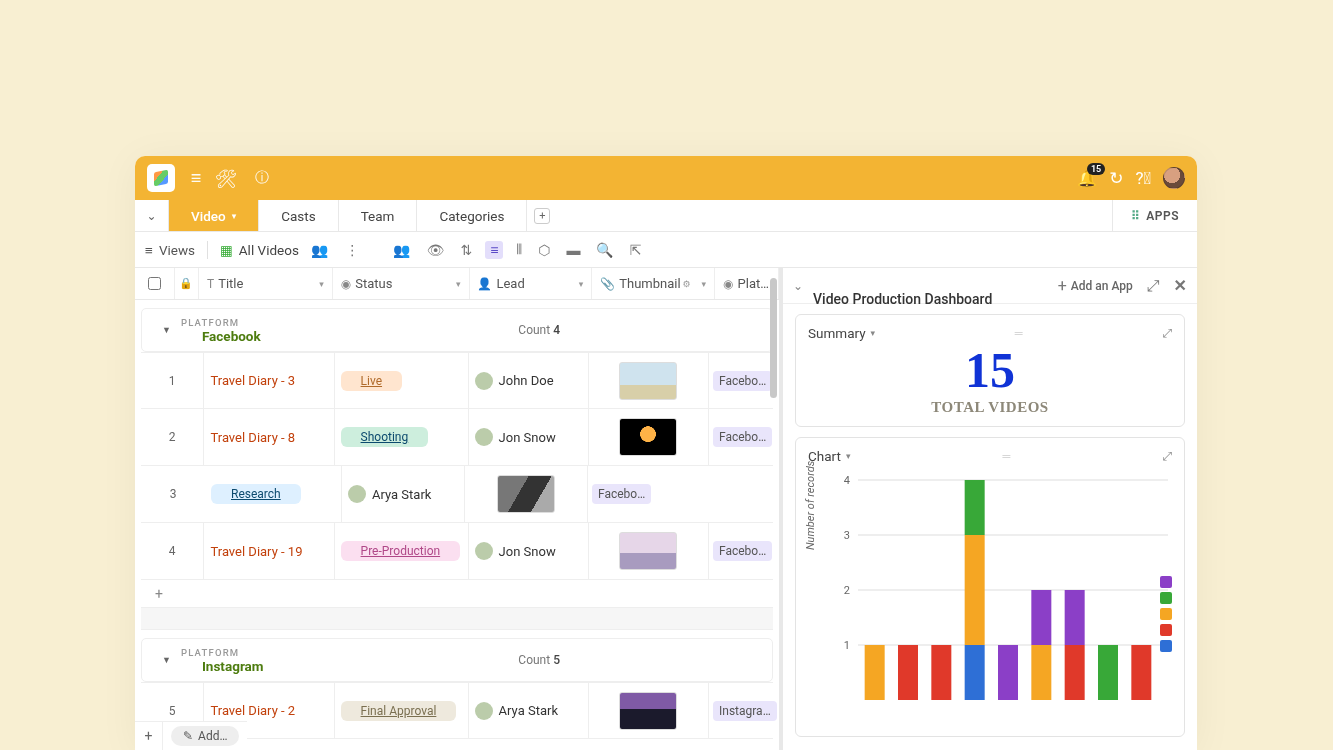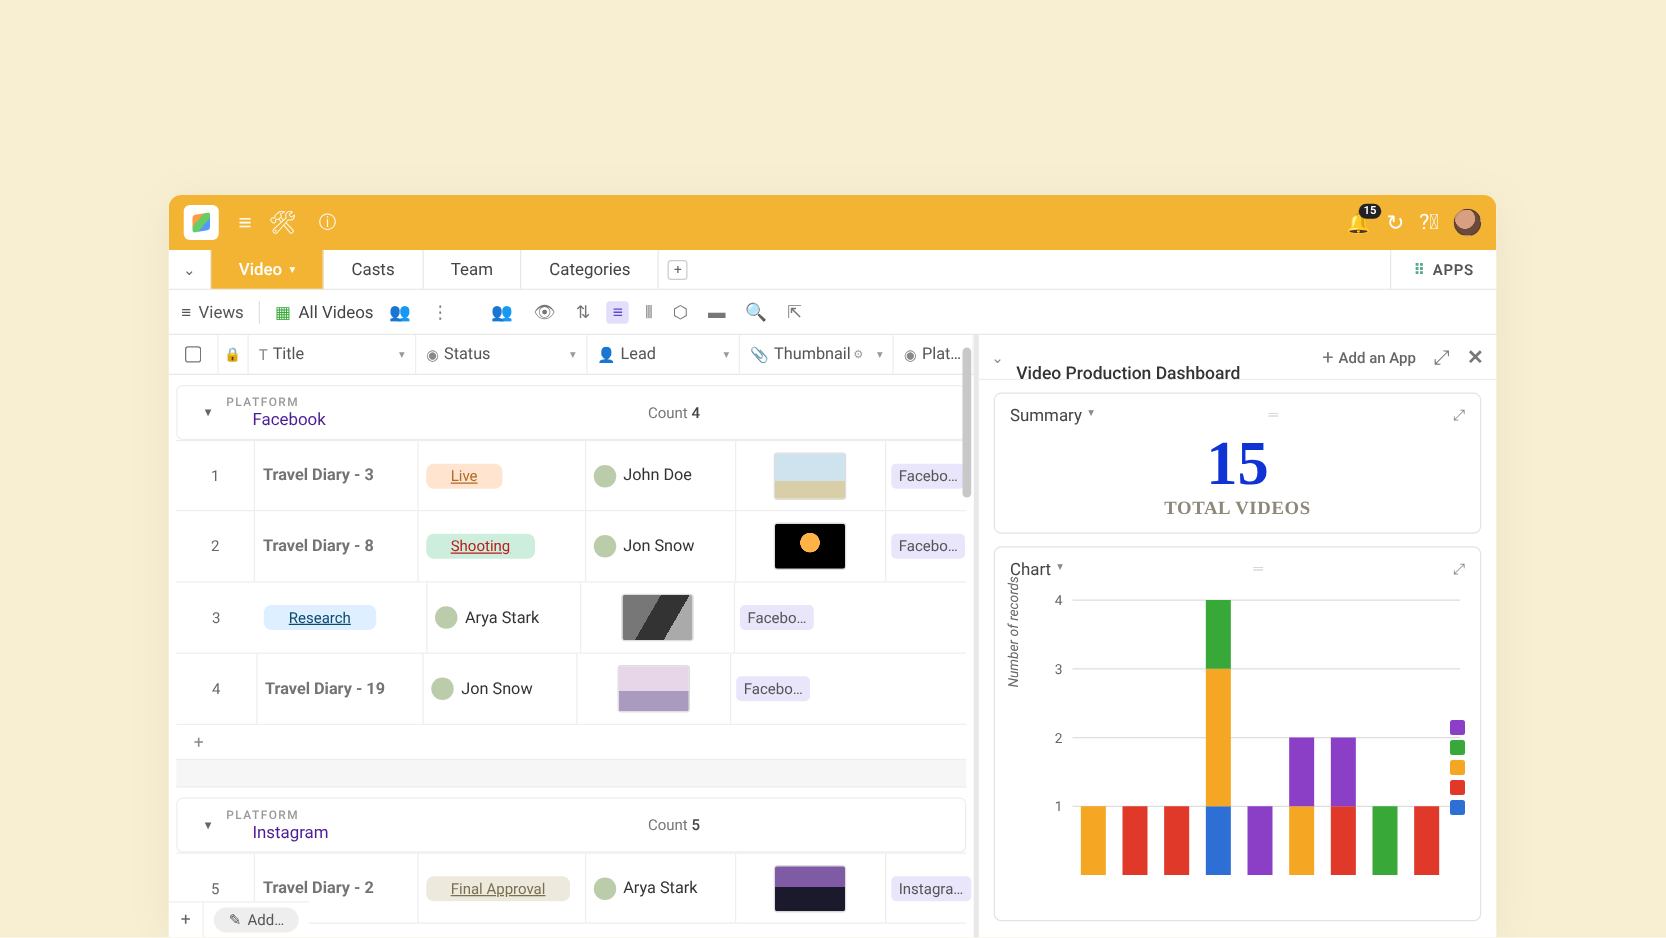--- a/index.html
+++ b/index.html
@@ -47,28 +47,28 @@
 .ch-title { width:134px;}
 .ch-status { width:137px;}
 .ch-lead { width:123px;}
 .ch-thumb { width:123px;}
 .ch-plat { width:64px;}
 .ch-cell .hic { margin-right:4px; font-size:12px; color:#888;}
 
 .group-hdr { display:flex; align-items:center; height:44px; padding:0 12px 0 20px; border:1px solid #eee; border-radius:5px; margin:8px 6px 0 6px; background:#fff; gap:10px;}
 .group-hdr .caret { font-size:9px; color:#666;}
 .group-hdr .gp-label { font-size:9.5px; letter-spacing:1.2px; color:#999; font-weight:500;}
-.group-hdr .gp-name { font-size:13.5px; font-weight:400; color:#4c1d95;padding-left:21px;}
+.group-hdr .gp-name { font-size:13.5px; font-weight:700; color:#4d7c0f;padding-left:21px;}
 .group-hdr .gp-count { margin-left:auto; margin-right: 200px; font-size:12px; color:#777;}
 .group-hdr .gp-count b { color:#444; font-weight:500; margin-left:3px;}
 
 .data-row { display:flex; height:57px; border-bottom:1px solid #eee;}
 .data-row:first-of-type { border-top:1px solid #eee;}
 .dr-num { width:64px; display:flex; align-items:center; justify-content:center; font-size:12px; color:#666;}
-.dr-title { width:134px; display:flex; align-items:center; font-size:13px; color:#737373; padding:0 6px; border-left:1px solid #eee; border-right:1px solid #eee;font-weight:bold;}
+.dr-title { width:134px; display:flex; align-items:center; font-size:13px; color:#c2410c; padding:0 6px; border-left:1px solid #eee; border-right:1px solid #eee;}
 .dr-status { width:137px; display:flex; align-items:center; padding:0 6px; border-right:1px solid #eee;}
 .status-pill { font-size:12px; padding:3px 20px; border-radius:6px;text-decoration:underline;}
 .dr-lead { width:123px; display:flex; align-items:center; gap:6px; padding:0 6px; font-size:13px; color:#333; border-right:1px solid #eee;}
 .dr-lead .av { width:18px; height:18px; border-radius:50%; background:#bca; flex:0 0 18px;}
 .dr-thumb { width:123px; display:flex; align-items:center; justify-content:center; border-right:1px solid #eee;}
 .thumb-img { width:58px; height:38px; border-radius:3px; border:1px solid #ddd;}
 .dr-plat { width:64px; display:flex; align-items:center; padding:0 4px;}
 .plat-pill { font-size:12px; background:#e9e5fb; padding:3px 6px; border-radius:4px; color:#555;}
 
 .add-row { height:28px; display:flex; align-items:center; padding:0 14px; font-size:14px; color:#888; border-bottom:1px solid #eee; cursor:pointer;}
@@ -80,21 +80,21 @@
 .add-btn-float .add-pill { background:#eee; border-radius:12px; padding:3px 12px; font-size:12px; margin:0 8px; display:flex; align-items:center; gap:5px; color:#555;}
 
 .right-panel { width: 414px; background:#fff;}
 .rp-header { height:36px; display:flex; align-items:center; padding:0 10px; border-bottom:1px solid #eee; gap:10px;}
 .rp-header .rp-title { font-size:14px; font-weight:500; color:#333;margin-top:26px;}
 .rp-header .rp-icons { margin-left:auto; display:flex; align-items:center; gap:14px; color:#777;}
 .rp-header .rp-icons span { cursor:pointer;}
 .rp-add { font-size:12px; font-weight:500; color:#666;}
 
 .widget { margin:10px 12px; border:1px solid #e3e3e3; border-radius:6px; background:#fff; padding:10px 12px;}
-.widget-hdr { display:flex; font-size:13.5px; color:#444; margin-bottom:4px;}
+.widget-hdr { display:flex; align-items:center; font-size:13.5px; color:#444; margin-bottom:4px;}
 .widget-hdr .dd { font-size:9px; margin-left:5px; color:#888;}
 .widget-hdr .w-handle { flex:1; display:flex; justify-content:center; color:#ccc; font-size:11px;}
 .widget-hdr .w-expand { font-size:12px; color:#888; cursor:pointer;}
 .summary-widget .big-num { font-family: Georgia, 'Times New Roman', serif; font-size:50px; font-weight:700; color:#1033d6; text-align:center; line-height:1;}
 .summary-widget .big-lbl { font-family: Georgia, serif; text-align:center; font-size:15px; font-weight:600; letter-spacing:0.5px; color:#8d8879; margin-top:4px;}
 
 .chart-widget { height: 300px; position:relative;}
 .chart-svg-wrap { position:relative; height:240px; margin-top:6px;}
 .y-axis-label { position:absolute; left:-4px; top:50%; transform: rotate(-90deg) translateX(40px); transform-origin: left top; font-size:11px; font-style:italic; color:#666;}
 .legend { position:absolute; right:0; top:106px; display:flex; flex-direction:column; gap:4px;}
@@ -225,21 +225,21 @@
                 <div class="thumb-img" style="background:linear-gradient(#cfe3ee 0 60%,#d8cfa9 60% 100%)"></div>
               </div>
       <div class="dr-plat">
                 <span class="plat-pill">Facebo…</span>
               </div>
             </div>
             <div class="data-row">
       <div class="dr-num">2</div>
       <div class="dr-title">Travel Diary - 8</div>
       <div class="dr-status">
-                <span class="status-pill" style="background:#cdeedd;color:#b91c1c">Shooting</span>
+                <span class="status-pill" style="background:#cdeedd;color:#0c4a6e">Shooting</span>
               </div>
       <div class="dr-lead">
                 <span class="av"></span>
                 <span>Jon Snow</span>
               </div>
       <div class="dr-thumb">
                 <div class="thumb-img" style="background:radial-gradient(circle at 50% 42%,#ffb347 0 22%,#000 23% 100%)"></div>
               </div>
       <div class="dr-plat">
                 <span class="plat-pill">Facebo…</span>
@@ -257,20 +257,23 @@
       <div class="dr-thumb">
                 <div class="thumb-img" style="background:linear-gradient(120deg,#777 0 40%,#333 40% 70%,#aaa 70% 100%)"></div>
               </div>
       <div class="dr-plat">
                 <span class="plat-pill">Facebo…</span>
               </div>
             </div>
             <div class="data-row">
       <div class="dr-num">4</div>
       <div class="dr-title">Travel Diary - 19</div>
+      <div class="dr-status">
+                <span class="status-pill" style="background:#fbdff0;color:#b04888">Pre-Production</span>
+              </div>
       <div class="dr-lead">
                 <span class="av"></span>
                 <span>Jon Snow</span>
               </div>
       <div class="dr-thumb">
                 <div class="thumb-img" style="background:linear-gradient(#e6d6e8 0 55%,#a89bbf 55% 100%)"></div>
               </div>
       <div class="dr-plat">
                 <span class="plat-pill">Facebo…</span>
               </div>

